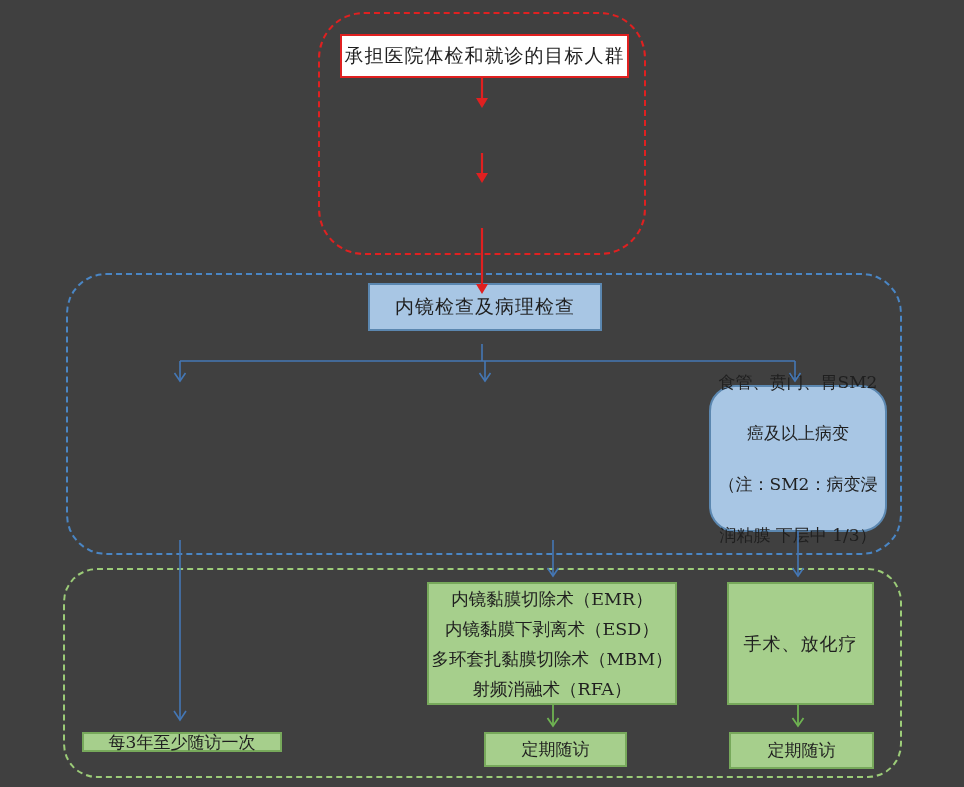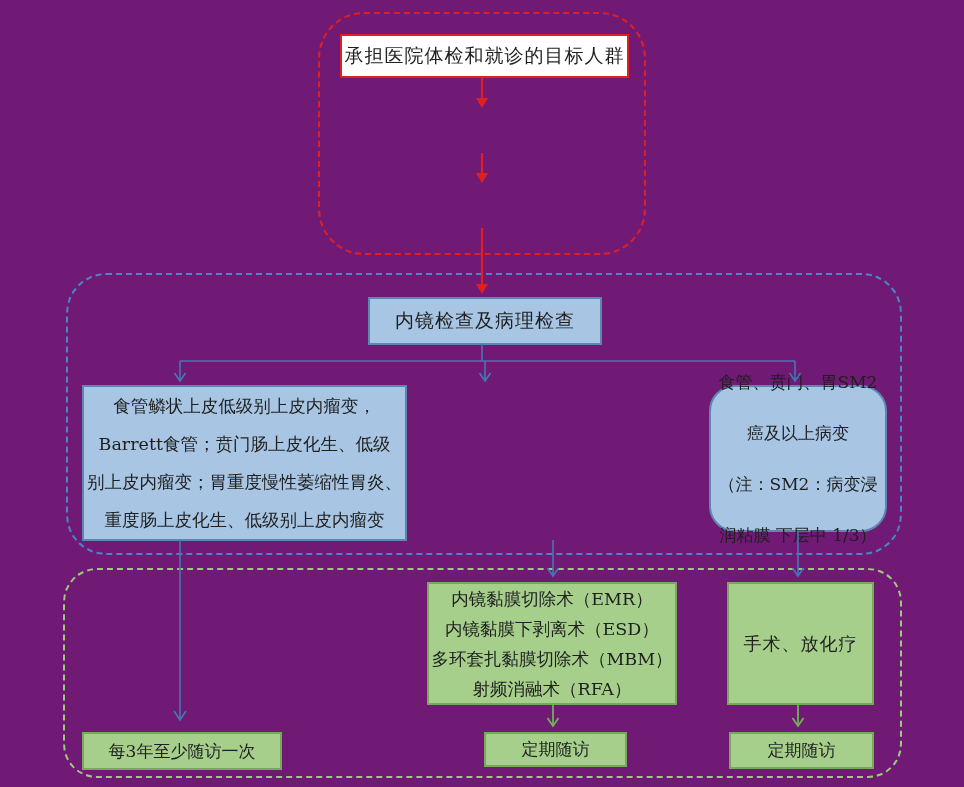--- a/index.html
+++ b/index.html
@@ -1,17 +1,17 @@
 <!DOCTYPE html>
 <html><head>
 <meta charset="utf-8">
 <style>
   html,body{margin:0;padding:0;background:#ffffff;}
   body{font-family:"DejaVu Serif","Liberation Serif",serif;color:#1f1f1f;}
-  #canvas{position:relative;width:964px;height:787px;background:#701a75;overflow:hidden;}
+  #canvas{position:relative;width:964px;height:787px;background:#404040;overflow:hidden;}
 
   .zone{position:absolute;box-sizing:border-box;}
   .zone-red{border:2px dashed #e02020;border-radius:46px;}
   .zone-blue{border:2px dashed #4a86c5;border-radius:40px;}
   .zone-green{border:2px dashed #9ccc78;border-radius:34px;}
 
   .box{position:absolute;box-sizing:border-box;display:flex;align-items:center;justify-content:center;
        text-align:center;white-space:pre-line;}
   .box-white{background:#ffffff;border:2px solid #e02020;font-size:19px;letter-spacing:1px;}
   .box-blue{background:#a8c6e4;border:2px solid #5b87b0;}
@@ -30,38 +30,34 @@
 </head>
 <body>
 
 <div id="canvas">
 
   <div class="zone zone-red" style="left:318px;top:12px;width:328px;height:243px;">
     <div class="box box-white" style="left:20px;top:20px;width:289px;height:44px;">承担医院体检和就诊的目标人群</div>
   </div>
 
   <div class="zone zone-blue" style="left:66px;top:273px;width:836px;height:282px;">
-    <div class="box box-blue fs-head" style="left:300px;top:22px;width:234px;height:48px;">内镜检查及病理检查</div>
-    <div class="box box-blue fs-left" style="left:14px;top:110px;width:325px;height:156px;">食管鳞状上皮低级别上皮内瘤变，
-Barrett食管；贲门肠上皮化生、低级
-别上皮内瘤变；胃重度慢性萎缩性胃炎、
-重度肠上皮化生、低级别上皮内瘤变</div>
+    <div class="box box-blue fs-head" style="left:300px;top:8px;width:234px;height:48px;">内镜检查及病理检查</div>
     <div class="box box-blue fs-right" style="left:641px;top:110px;width:178px;height:147px;">食管、贲门、胃SM2
 癌及以上病变
 （注：SM2：病变浸
 润粘膜 下层中 1/3）</div>
   </div>
 
   <div class="zone zone-green" style="left:63px;top:568px;width:839px;height:210px;">
     <div class="box box-green fs-treat" style="left:362px;top:12px;width:250px;height:123px;">内镜黏膜切除术（EMR）
 内镜黏膜下剥离术（ESD）
 多环套扎黏膜切除术（MBM）
 射频消融术（RFA）</div>
     <div class="box box-green fs-surg" style="left:662px;top:12px;width:147px;height:123px;">手术、放化疗</div>
-    <div class="box box-green fs-small" style="left:17px;top:162px;width:200px;height:38px;">每3年至少随访一次</div>
+    <div class="box box-green fs-small" style="left:17px;top:162px;width:200px;height:20px;">每3年至少随访一次</div>
     <div class="box box-green fs-small" style="left:419px;top:162px;width:143px;height:35px;">定期随访</div>
     <div class="box box-green fs-small" style="left:664px;top:162px;width:145px;height:37px;">定期随访</div>
   </div>
 
   <svg id="arrows" width="964" height="787" viewBox="0 0 964 787">
 
     <g stroke="#e02020" stroke-width="2.2" fill="#e02020">
       <g>
         <line x1="482" y1="77" x2="482" y2="99"></line>
         <polygon points="476,98 488,98 482,108" stroke="none"></polygon>

